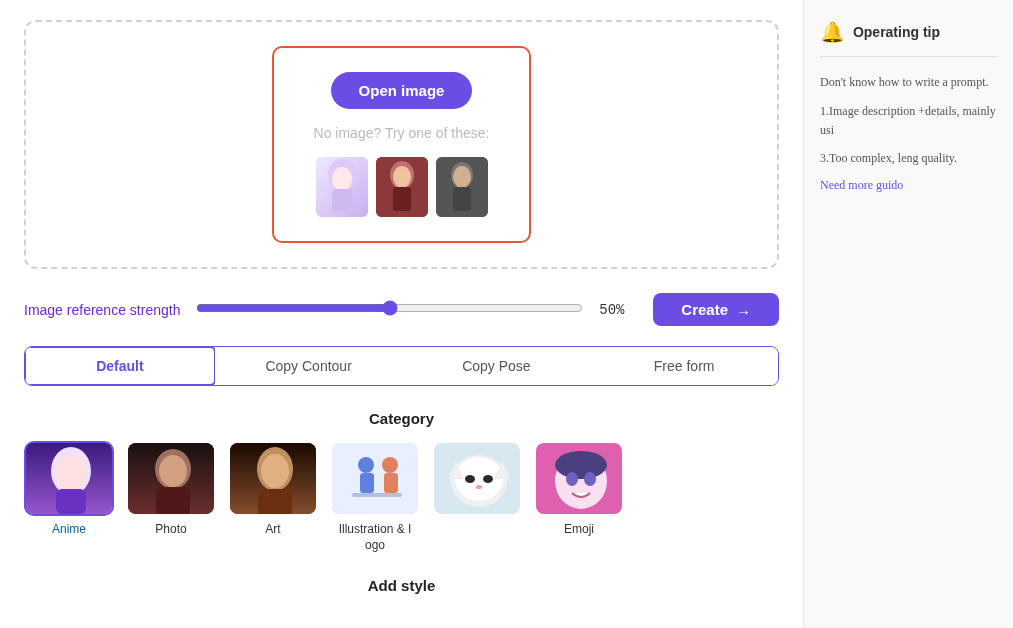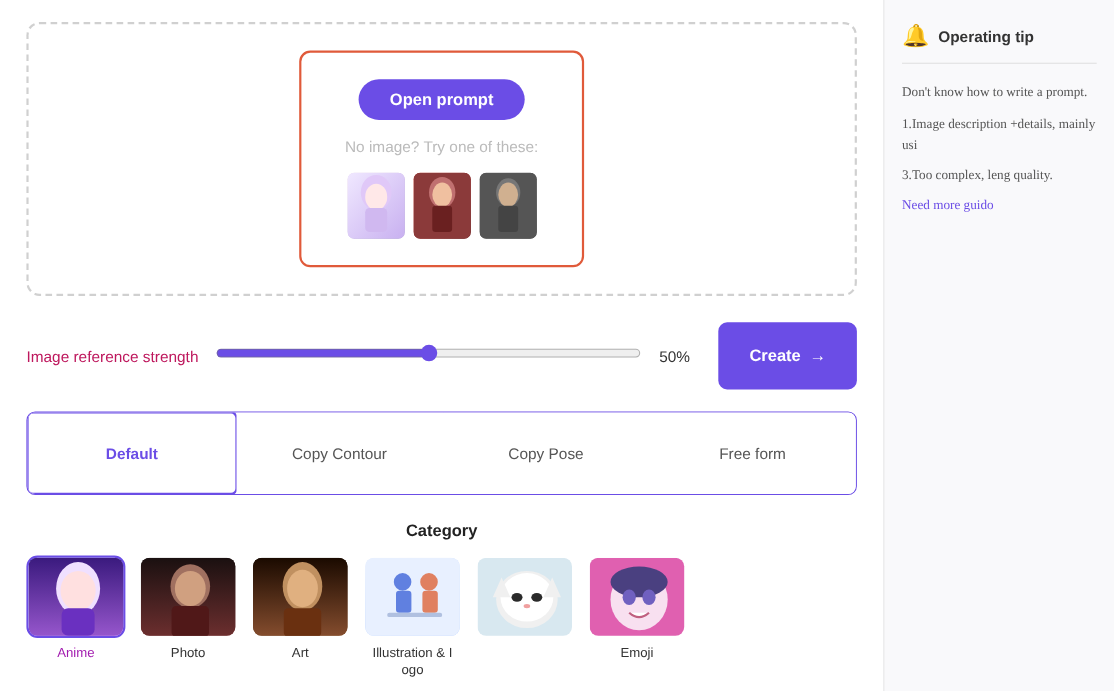--- a/index.html
+++ b/index.html
@@ -92,47 +92,48 @@
     
     .strength-row {
       display: flex;
       align-items: center;
       gap: 16px;
       margin-bottom: 20px;
     }
 
     .strength-label {
       font-size: 14px;
-      color: #be185d;
+      color: #6d28d9;
       white-space: nowrap;
     }
 
     .slider-container {
       flex: 1;
       position: relative;
     }
 
     input[type="range"] {
       width: 100%;
       accent-color: #6b4de6;
       cursor: pointer;
     }
 
     .strength-percent {
       font-size: 14px;
       color: #333;
       min-width: 38px;
+      font-family: Liberation Mono, monospace;
     }
 
     .create-btn {
       background: #6b4de6;
       color: #fff;
       border: none;
       border-radius: 8px;
-      padding: 22px 28px;
+      padding: 8px 28px;
       font-size: 15px;
       font-weight: 600;
       cursor: pointer;
       display: flex;
       align-items: center;
       gap: 8px;
       white-space: nowrap;
     }
 
     
@@ -142,21 +143,21 @@
       border: 1.5px solid #6b4de6;
       border-radius: 8px;
       overflow: hidden;
       margin-bottom: 24px;
       background: #fff;
     }
 
     .tab-item {
       flex: 1;
       text-align: center;
-      padding: 28px 0;
+      padding: 10px 0;
       font-size: 14px;
       cursor: pointer;
       color: #555;
       background: #fff;
       border: none;
       outline: none;
     }
 
     .tab-item.active {
       background: #fff;
@@ -199,21 +200,21 @@
       overflow: hidden;
       border: 2px solid transparent;
     }
 
     .category-thumb.selected {
       border-color: #6b4de6;
     }
 
     .category-label {
       font-size: 12px;
-      color: #a21caf;
+      color: #0369a1;
       text-align: center;
       line-height: 1.3;
     }
 
     .category-label.dark {
       color: #333;
     }
 
     
     .cat-anime {
@@ -281,21 +282,21 @@
       margin-bottom: 8px;
     }
   </style>
 </head>
 <body>
 
 <div class="main-content">
 
   <div class="upload-area">
     <div class="upload-box">
-      <button class="open-image-btn">Open prompt</button>
+      <button class="open-image-btn">Open image</button>
       <span class="no-image-text">No image? Try one of these:</span>
       <div class="sample-images">
         <div class="sample-img sample-img-1">
           <svg viewBox="0 0 52 60" class="anime-figure">
 
             <rect x="0" y="0" width="52" height="60" fill="url(#g1)"></rect>
             <defs>
               <linearGradient id="g1" x1="0" y1="0" x2="1" y2="1">
                 <stop offset="0%" stop-color="#f0e8ff"></stop>
                 <stop offset="100%" stop-color="#c8b0f0"></stop>

